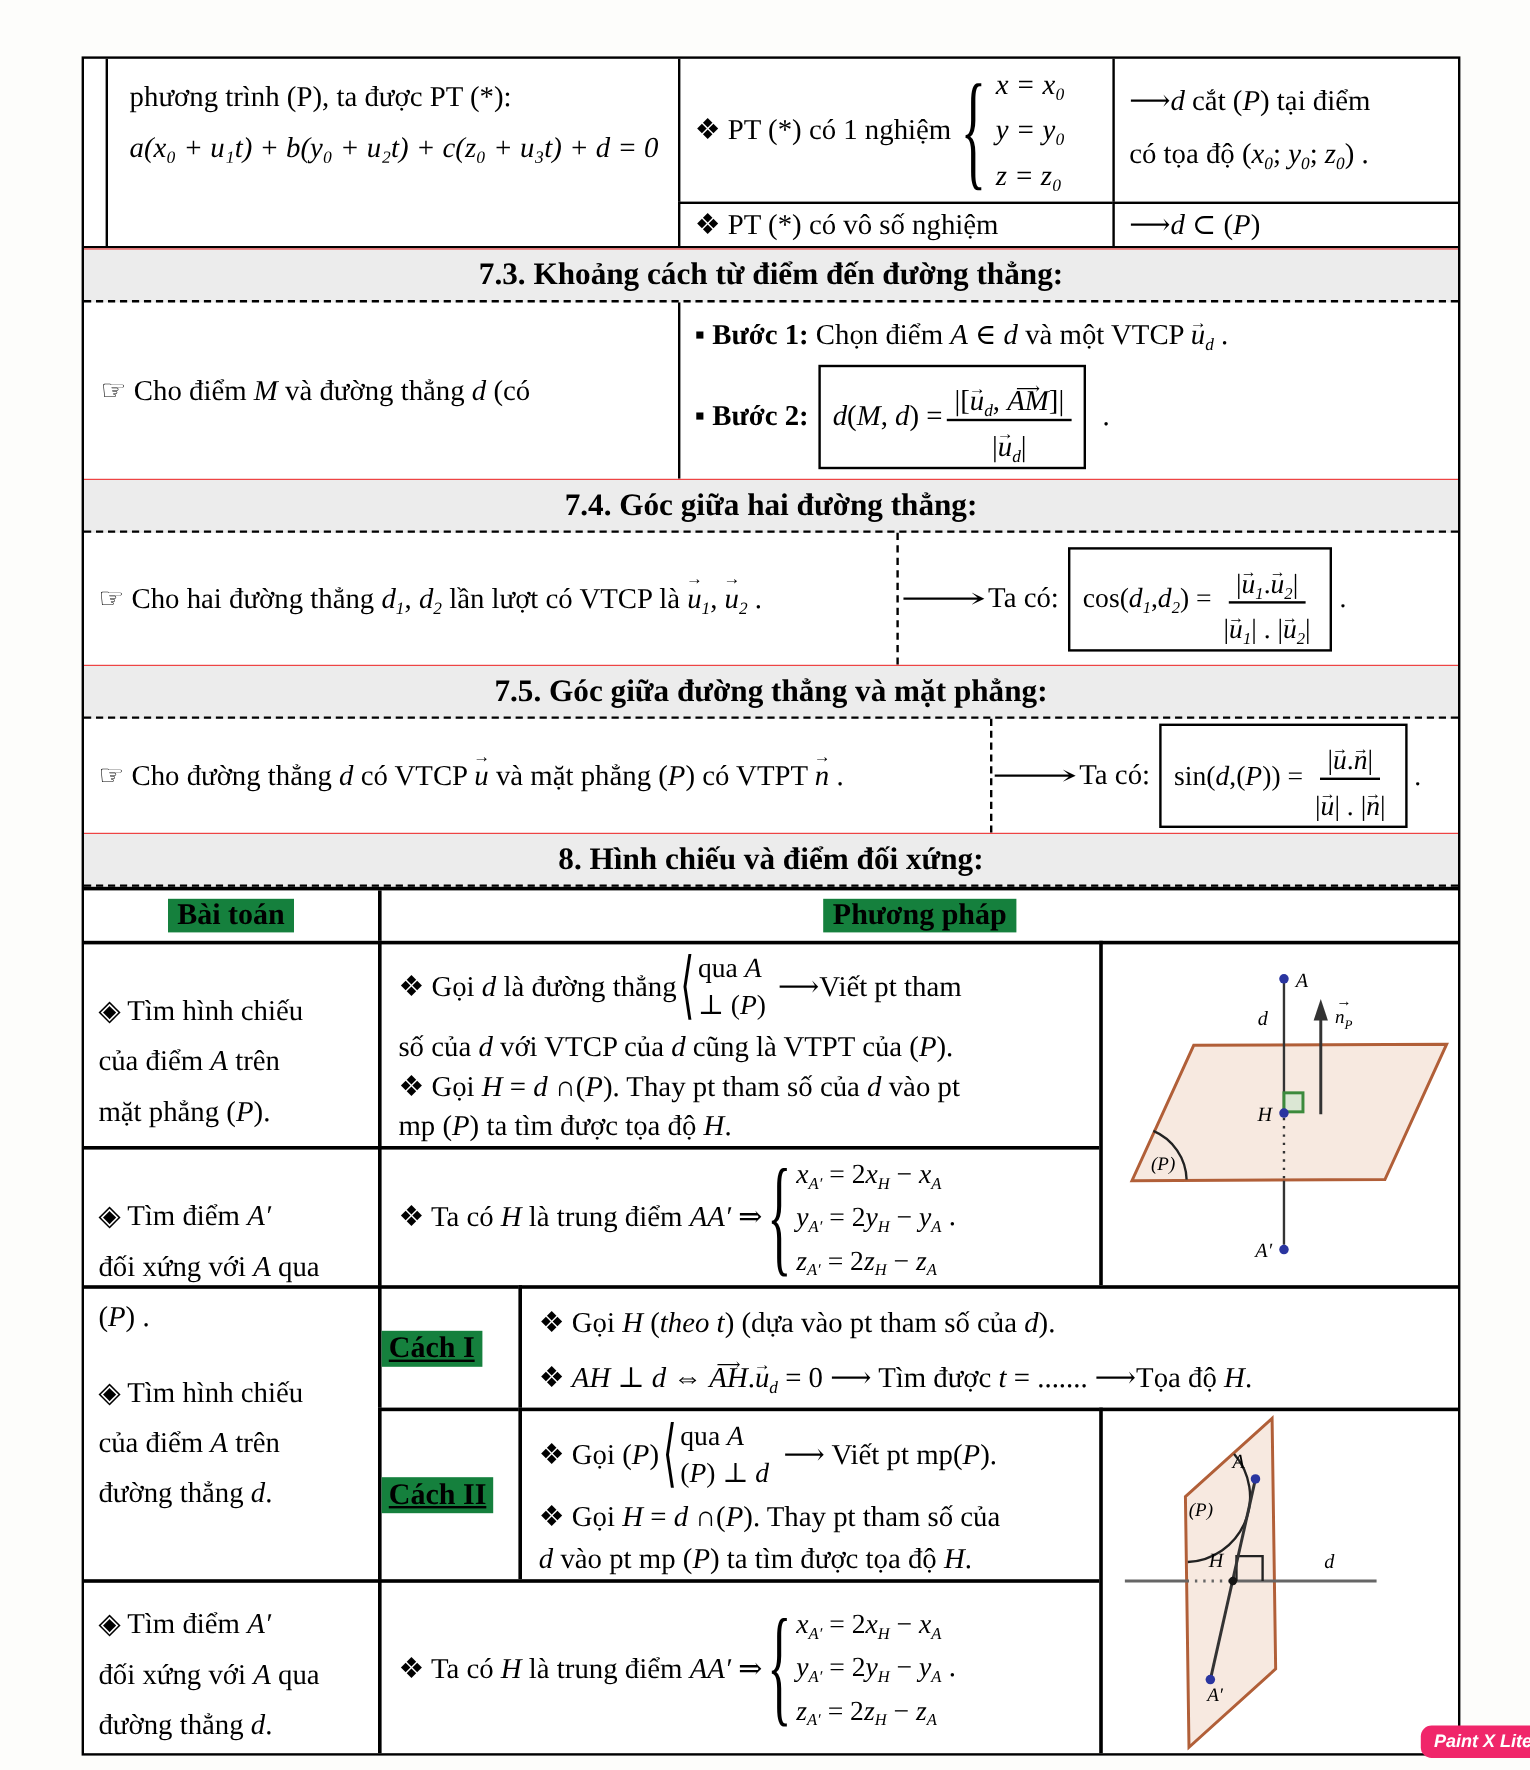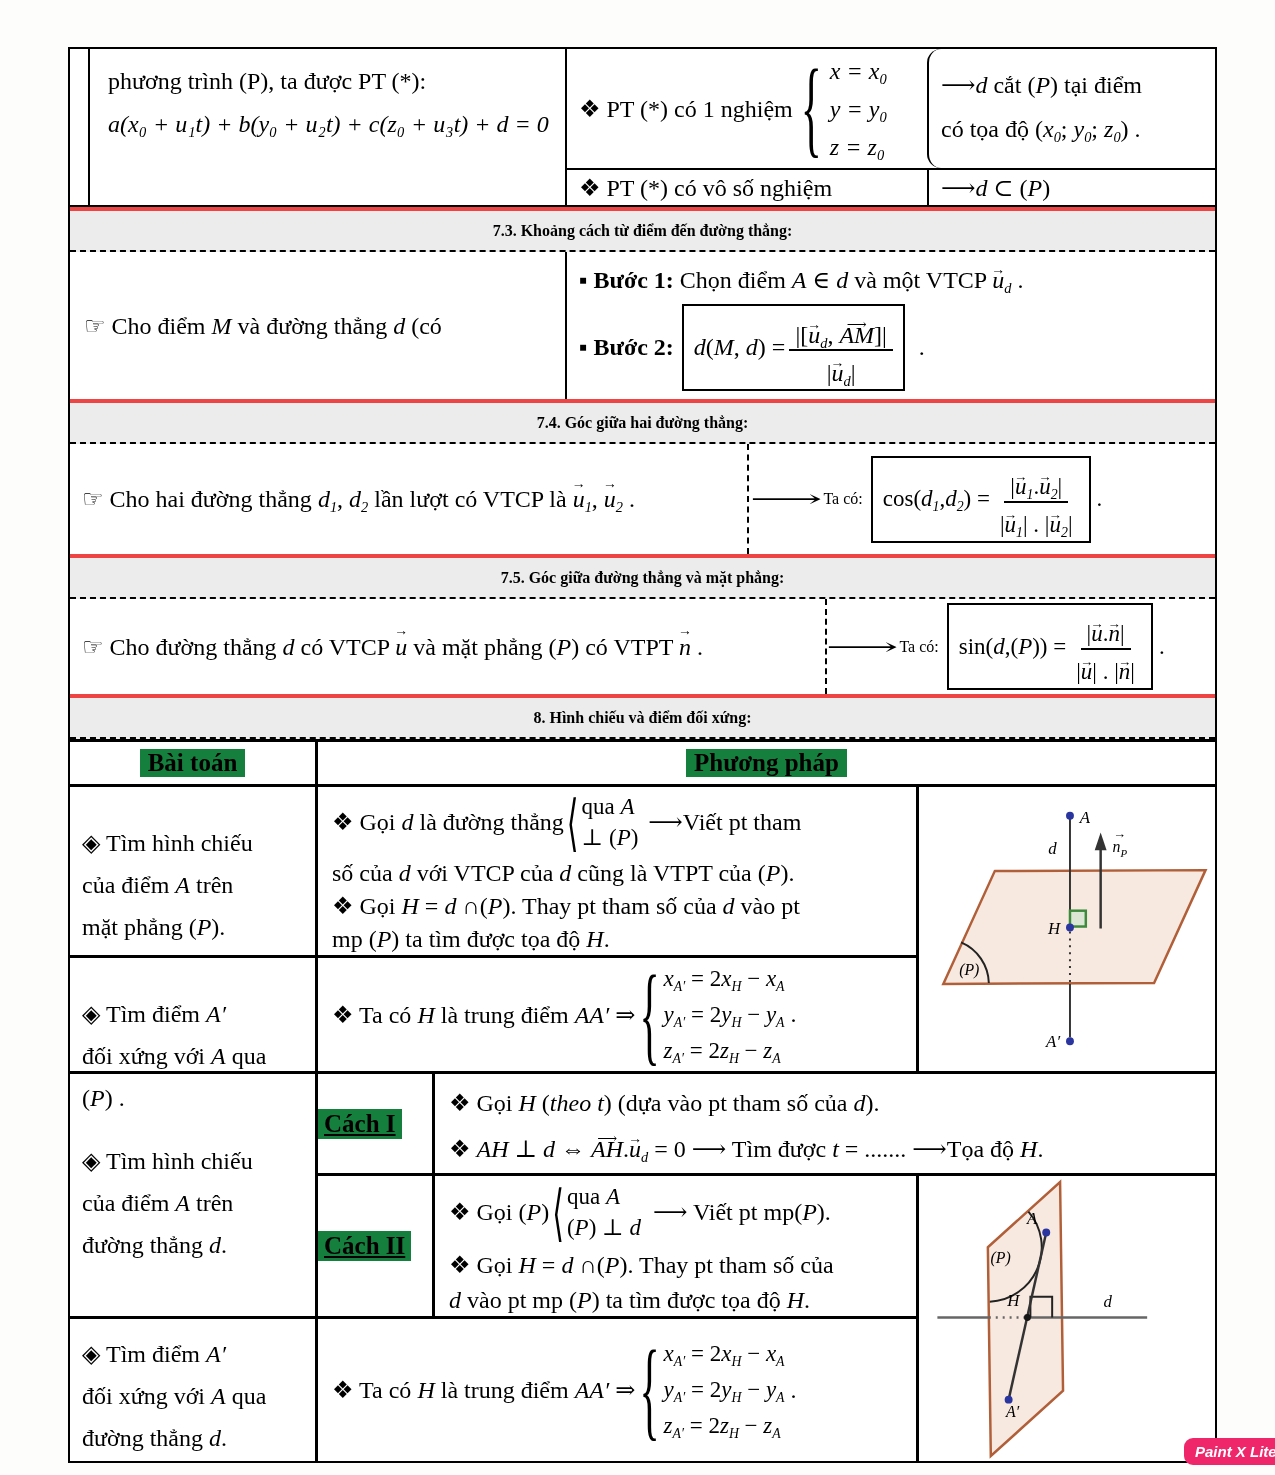--- a/index.html
+++ b/index.html
@@ -22,49 +22,49 @@
     font-size:0.58em;font-style:normal;}
   .vec2::after{content:"⟶";}
   
   .tableA{height:158px;display:grid;grid-template-columns:495px 362px 1fr;
     grid-template-rows:1fr 37px;border-bottom:2px solid #000;flex:none;}
   .a1{grid-row:1/3;position:relative;padding:12px 6px 0 38px;}
   .a1::before{content:"";position:absolute;left:18px;top:0;bottom:0;width:2px;background:#000;}
   .a1 .fline{font-size:24px;line-height:40px;}
   .a1 .formula{font-size:24px;line-height:46px;}
   .a2{border-left:2px solid #000;display:flex;align-items:center;padding-left:12px;gap:6px;}
-  .a3{border-left:2px solid #000;padding:14px 0 0 12px;font-size:24px;line-height:44px;border-radius:14px;}
+  .a3{border-left:2px solid #000;padding:14px 0 0 12px;font-size:24px;line-height:44px;}
   .a4{border-left:2px solid #000;border-top:2px solid #000;display:flex;align-items:center;padding-left:12px;}
   .a5{border-left:2px solid #000;border-top:2px solid #000;display:flex;align-items:center;padding-left:12px;font-size:24px;}
   .sys-brace{display:inline-block;transform:scaleY(2.45);font-size:44px;font-weight:400;margin:0 2px;}
   .stack3{display:inline-flex;flex-direction:column;font-size:24px;line-height:38px;}
   
-  .sechead{height:45px;flex:none;background:#ececec;border-top:4px solid #ef4444;
+  .sechead{height:45px;flex:none;background:#ececec;border-top:1px solid #ef4444;
     border-bottom:2px dashed #000;display:flex;align-items:center;justify-content:center;
-    font-weight:bold;font-size:16px;text-align:center;}
+    font-weight:bold;font-size:26px;text-align:center;}
   
   .b73{height:147px;flex:none;display:flex;}
   .b73 .lc{width:495px;padding:52px 0 0 14px;font-size:24px;line-height:44px;}
   .b73 .rc{flex:1;border-left:2px solid #000;padding:6px 0 0 12px;font-size:24px;}
   .bline{line-height:44px;}
   .blab{font-weight:bold;}
   .bline2{display:flex;align-items:center;gap:8px;margin-top:2px;}
   .fbox{border:2px solid #000;padding:4px 10px;display:inline-flex;align-items:center;gap:4px;background:#fff;}
   .frac{display:inline-flex;flex-direction:column;align-items:center;vertical-align:middle;}
   .frac .num{border-bottom:2px solid #000;padding:12px 6px 1px;line-height:26px;}
   .frac .den{padding:10px 6px 0;line-height:24px;}
   
   .b74{height:110px;flex:none;display:flex;}
   .b74 .lc{width:677px;display:flex;align-items:center;padding-left:12px;font-size:24px;}
   .b74 .rc{flex:1;border-left:2px dashed #000;display:flex;align-items:center;padding-left:6px;}
   .b75{height:95px;flex:none;display:flex;}
   .b75 .lc{width:755px;display:flex;align-items:center;padding-left:12px;font-size:24px;}
   .b75 .rc{flex:1;border-left:2px dashed #000;display:flex;align-items:center;padding-left:4px;}
   .longarrow{display:inline-block;transform:scaleX(2.1);margin:0 20px 0 14px;font-size:24px;}
-  .taco{font-size:16px;margin-right:8px;}
+  .taco{font-size:24px;margin-right:8px;}
   .period{margin-left:6px;}
   
   .t8{flex:1;display:grid;border-top:3px solid #000;
     grid-template-columns:245px 117px 484px 1fr;
     grid-template-rows:42px 171px 116px 102px 143px 1fr;}
   .t8 > div{border-left:3px solid #000;border-top:3px solid #000;}
   .t8 > .nb-l{border-left:none;}
   .t8 > .nb-t{border-top:none;}
   .th{display:flex;align-items:center;justify-content:center;font-weight:bold;font-size:25px;}
   .hl{background:#15803d;padding:0 8px;}

